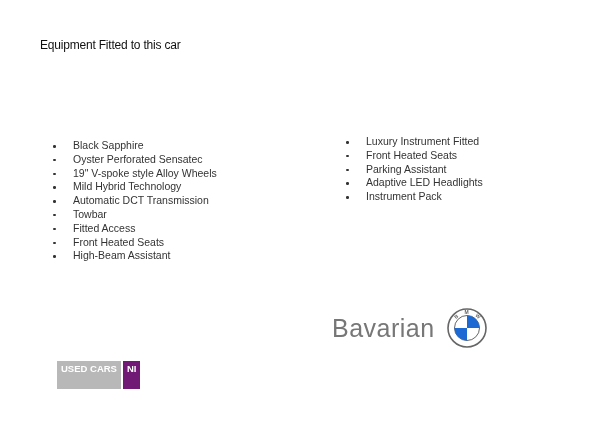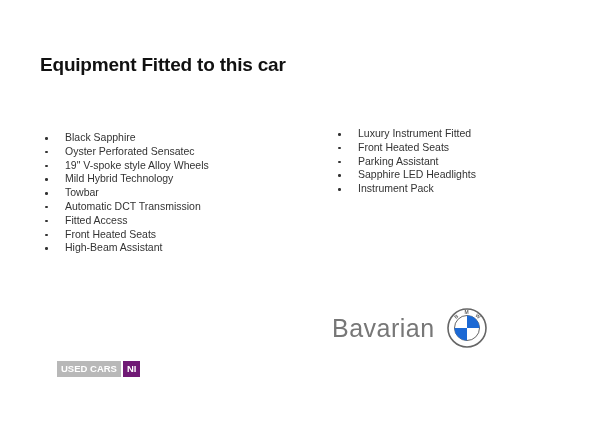--- a/index.html
+++ b/index.html
@@ -1,51 +1,51 @@
 <!DOCTYPE html>
 <html><head>
 <meta charset="utf-8">
 <style>
   html, body { margin:0; padding:0; background:#ffffff; }
   body { width:600px; height:424px; position:relative; overflow:hidden; font-family:"Liberation Sans", sans-serif; color:#222; }
-  .title { position:absolute; left:40px; top:54px; font-size:19px; font-weight:bold; color:#111; letter-spacing:-0.2px; }
-  .list { position:absolute; list-style:none; margin:8px; padding:0; }
+  .title { position:absolute; left:40px; top:38px; font-size:12px; font-weight:normal; color:#111; letter-spacing:-0.2px; }
+  .list { position:absolute; list-style:none; margin:16px; padding:0; }
   .list li { position:relative; font-size:10.5px; line-height:13.8px; height:13.8px; padding-left:20px; color:#333; white-space:nowrap; }
   .list li .bullet { position:absolute; left:0; top:6px; width:2.5px; height:2.5px; background:#333; border-radius:50%; }
   .list.left { left:37px; top:123px; }
   .list.right { left:330px; top:119px; }
   .brand { position:absolute; left:332px; top:308px; display:flex; align-items:center; }
   .brand-name { font-size:25px; font-weight:normal; color:#777; letter-spacing:0.5px; margin-right:12px; }
   .logo { width:40px; height:40px; }
-  .badge { position:absolute; left:57px; top:361px; display:flex; height:16px; }
+  .badge { position:absolute; left:57px; top:361px; display:flex; height:28px; }
   .badge .used { background:#b8b8b8; color:#fff; font-size:9.5px; font-weight:bold; padding:0 4px; line-height:16px; }
   .badge .ni { background:#701a75; color:#fff; font-size:9.5px; font-weight:bold; padding:0 4px; line-height:16px; margin-left:2px; }
 </style>
 </head>
 <body>
 
 <div class="title">Equipment Fitted to this car</div>
 
 <ul class="list left">
   <li><span class="bullet"></span><span>Black Sapphire</span></li>
   <li><span class="bullet"></span><span>Oyster Perforated Sensatec</span></li>
   <li><span class="bullet"></span><span>19" V-spoke style Alloy Wheels</span></li>
   <li><span class="bullet"></span><span>Mild Hybrid Technology</span></li>
+  <li><span class="bullet"></span><span>Automatic DCT Transmission</span></li>
   <li><span class="bullet"></span><span>Towbar</span></li>
-  <li><span class="bullet"></span><span>Automatic DCT Transmission</span></li>
   <li><span class="bullet"></span><span>Fitted Access</span></li>
   <li><span class="bullet"></span><span>Front Heated Seats</span></li>
   <li><span class="bullet"></span><span>High-Beam Assistant</span></li>
 </ul>
 
 <ul class="list right">
   <li><span class="bullet"></span><span>Luxury Instrument Fitted</span></li>
   <li><span class="bullet"></span><span>Front Heated Seats</span></li>
   <li><span class="bullet"></span><span>Parking Assistant</span></li>
-  <li><span class="bullet"></span><span>Sapphire LED Headlights</span></li>
+  <li><span class="bullet"></span><span>Adaptive LED Headlights</span></li>
   <li><span class="bullet"></span><span>Instrument Pack</span></li>
 </ul>
 
 <div class="brand">
   <span class="brand-name">Bavarian</span>
   <svg class="logo" viewBox="0 0 40 40">
     <circle cx="20" cy="20" r="19" fill="#fff" stroke="#666" stroke-width="1.6"></circle>
     <circle cx="20" cy="20" r="12.5" fill="#fff" stroke="#666" stroke-width="1"></circle>
     <path d="M20 20 L20 7.5 A12.5 12.5 0 0 1 32.5 20 Z" fill="#1c69d4"></path>
     <path d="M20 20 L7.5 20 A12.5 12.5 0 0 0 20 32.5 Z" fill="#1c69d4"></path>

